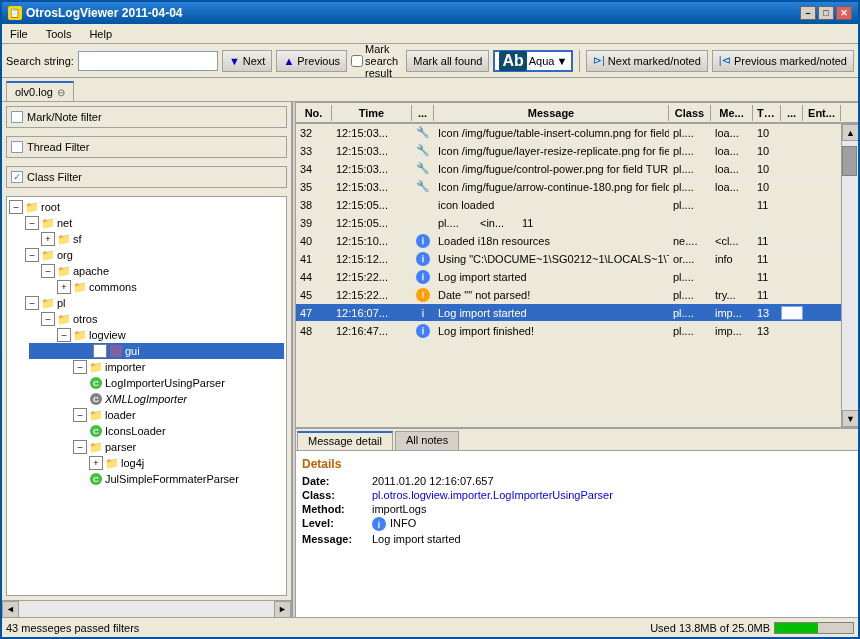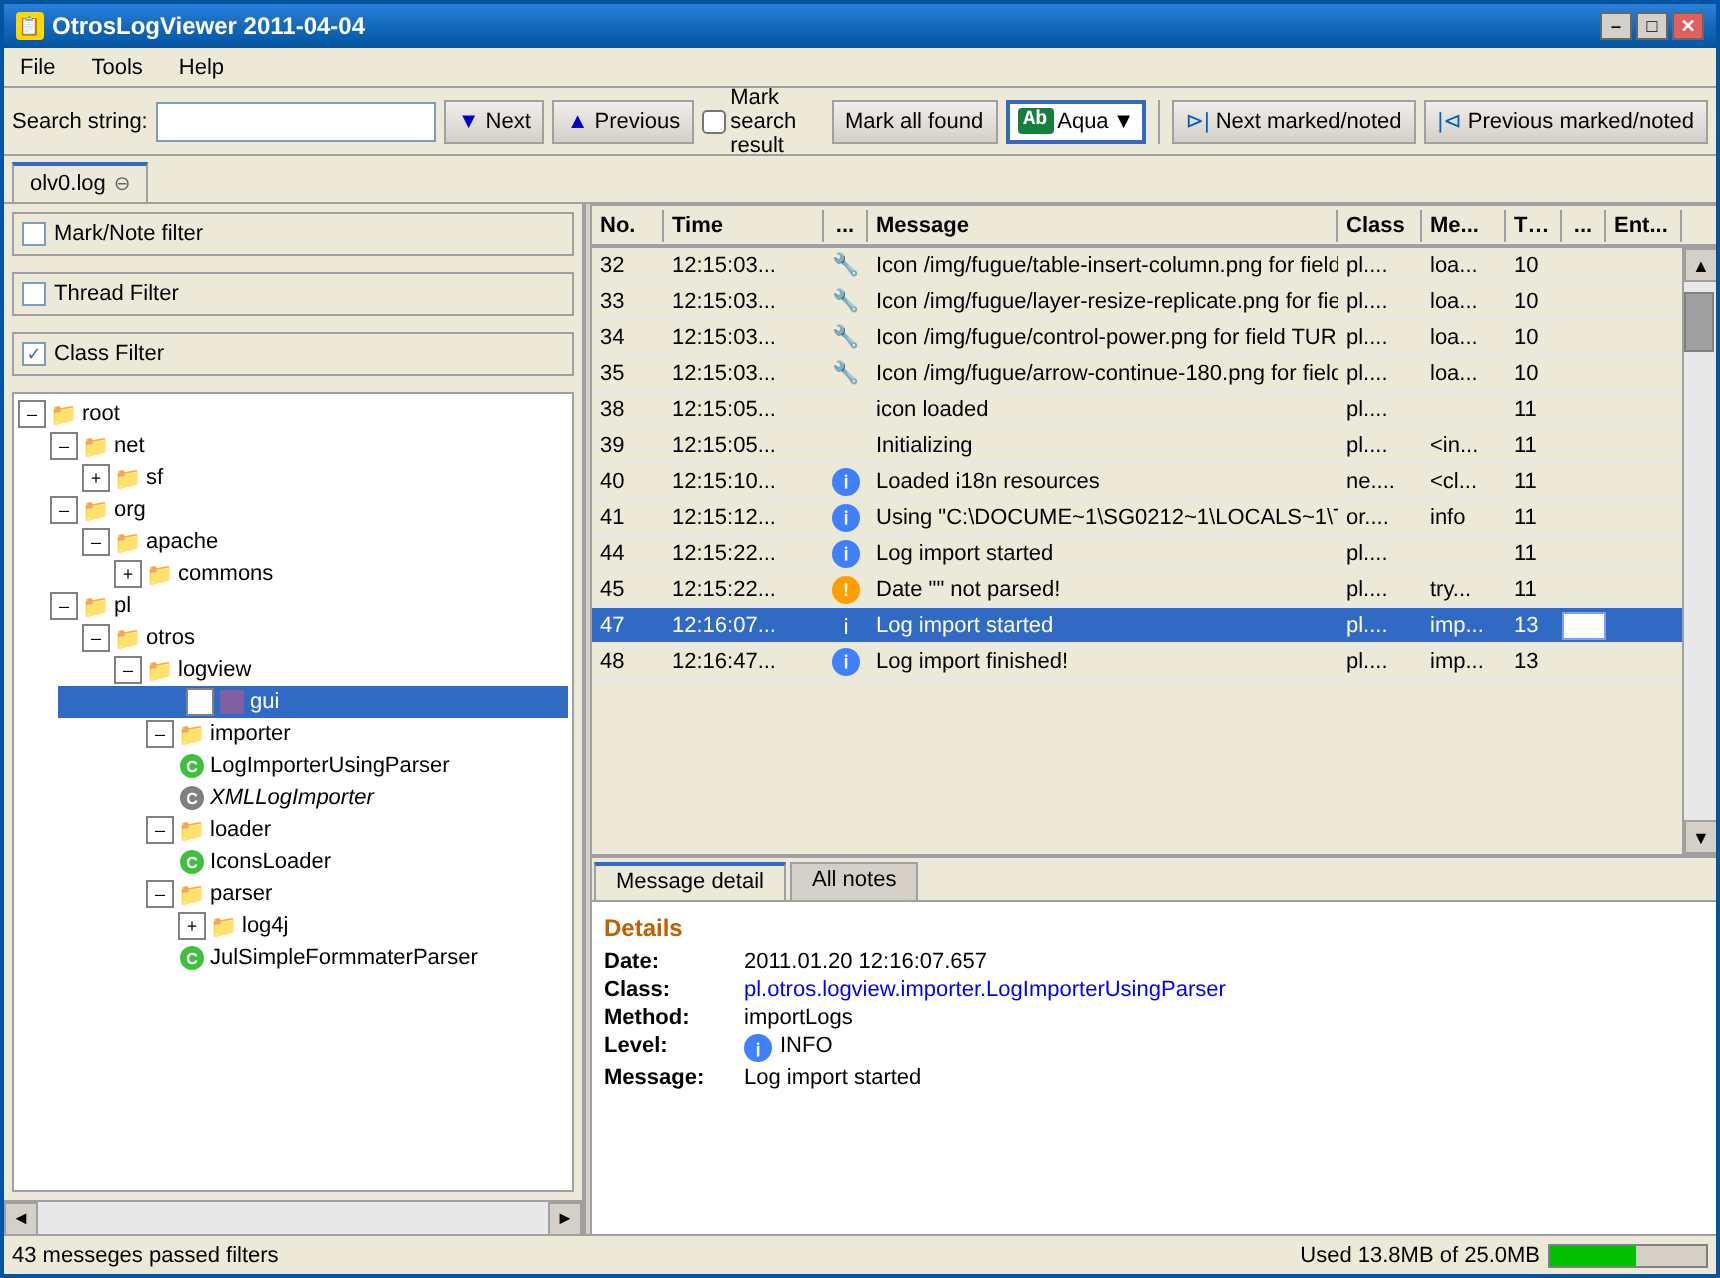--- a/index.html
+++ b/index.html
@@ -19,21 +19,21 @@
 
     .menu-bar { background: #ece9d8; border-bottom: 1px solid #a0a0a0; padding: 2px 4px; display: flex; gap: 10px; height: 20px; align-items: center; }
     .menu-item { padding: 1px 4px; cursor: pointer; color: #000; }
 
     .toolbar { background: #ece9d8; border-bottom: 1px solid #a0a0a0; padding: 3px 4px; display: flex; align-items: center; gap: 4px; height: 34px; }
     .toolbar-label { color: #000; white-space: nowrap; }
     .toolbar-input { height: 20px; width: 140px; border: 1px solid #7f9db9; background: white; padding: 1px 3px; }
     .toolbar-btn { height: 22px; padding: 1px 6px; border: 1px solid #a0a0a0; background: linear-gradient(to bottom, #f0eeea, #d4d0c8); cursor: pointer; display: flex; align-items: center; gap: 3px; white-space: nowrap; }
     .toolbar-separator { width: 1px; height: 22px; background: #a0a0a0; margin: 0 2px; }
     .aqua-dropdown { height: 22px; display: flex; align-items: center; border: 2px solid #316ac5; background: white; padding: 0 4px; gap: 2px; cursor: pointer; }
-    .aqua-ab { background: #15803d; color: white; padding: 1px 3px; font-weight: bold; font-size: 10px; border-radius: 2px; font-family: Liberation Mono, monospace; }
+    .aqua-ab { background: #0c4a6e; color: white; padding: 1px 3px; font-weight: bold; font-size: 16px; border-radius: 2px; }
     .nav-btn { height: 22px; padding: 1px 6px; border: 1px solid #a0a0a0; background: linear-gradient(to bottom, #f0eeea, #d4d0c8); cursor: pointer; display: flex; align-items: center; gap: 3px; white-space: nowrap; }
 
     .tab-bar { background: #ece9d8; padding: 2px 4px 0; display: flex; align-items: flex-end; height: 24px; border-bottom: 1px solid #a0a0a0; }
     .tab { padding: 2px 8px; background: #d4d0c8; border: 1px solid #a0a0a0; border-bottom: none; cursor: pointer; display: flex; align-items: center; gap: 4px; height: 20px; text-align: center; }
     .tab.active { background: #ece9d8; border-top: 2px solid #316ac5; }
     .tab-close { color: #666; font-size: 10px; }
 
     .main-content { flex: 1; display: flex; overflow: hidden; }
 
     .sidebar { width: 290px; min-width: 290px; background: #ece9d8; border-right: 1px solid #a0a0a0; display: flex; flex-direction: column; overflow: hidden; }
@@ -48,21 +48,21 @@
     .expander { width: 14px; height: 14px; border: 1px solid #808080; background: white; display: inline-flex; align-items: center; justify-content: center; font-size: 9px; flex-shrink: 0; }
     .tree-icon { width: 14px; height: 14px; flex-shrink: 0; display: flex; align-items: center; justify-content: center; }
     .folder-icon { color: #ffa500; font-size: 11px; }
     .package-icon { width: 12px; height: 12px; background: #8060a0; border-radius: 1px; display: flex; align-items: center; justify-content: center; }
     .class-icon-green { width: 12px; height: 12px; border-radius: 50%; background: #40c040; display: flex; align-items: center; justify-content: center; font-size: 8px; color: white; font-weight: bold; }
     .class-icon-gray { width: 12px; height: 12px; border-radius: 50%; background: #808080; display: flex; align-items: center; justify-content: center; font-size: 8px; color: white; font-weight: bold; }
 
     .right-panel { flex: 1; display: flex; flex-direction: column; overflow: hidden; }
     .log-table { flex: 1; overflow: hidden; display: flex; flex-direction: column; min-height: 0; }
     .table-header { background: #ece9d8; border-bottom: 2px solid #a0a0a0; display: flex; align-items: center; height: 22px; border-top: 1px solid #a0a0a0; flex-shrink: 0; }
-    .th { padding: 2px 4px; border-right: 1px solid #a0a0a0; font-weight: bold; white-space: nowrap; overflow: hidden; text-overflow: ellipsis; cursor: pointer; }
+    .th { padding: 2px 4px; border-right: 1px solid #a0a0a0; font-weight: bold; white-space: nowrap; overflow: hidden; text-overflow: ellipsis; cursor: pointer; text-align: center; }
     .th-no { width: 36px; min-width: 36px; }
     .th-time { width: 80px; min-width: 80px; }
     .th-dots { width: 22px; min-width: 22px; text-align: center; }
     .th-msg { flex: 1; }
     .th-class { width: 42px; min-width: 42px; }
     .th-me { width: 42px; min-width: 42px; }
     .th-th { width: 28px; min-width: 28px; }
     .th-dots2 { width: 22px; min-width: 22px; text-align: center; }
     .th-ent { width: 38px; min-width: 38px; }
 
@@ -408,21 +408,20 @@
               <div class="td td-me"></div>
               <div class="td td-th">11</div>
               <div class="td td-dots2"></div>
               <div class="td td-ent"></div>
             </div>
 
             <div class="table-row-item">
               <div class="td td-no">39</div>
               <div class="td td-time">12:15:05...</div>
               <div class="td td-dots"></div>
-              <div class="td td-msg">Initializing</div>
               <div class="td td-class">pl....</div>
               <div class="td td-me">&lt;in...</div>
               <div class="td td-th">11</div>
               <div class="td td-dots2"></div>
               <div class="td td-ent"></div>
             </div>
 
             <div class="table-row-item">
               <div class="td td-no">40</div>
               <div class="td td-time">12:15:10...</div>

